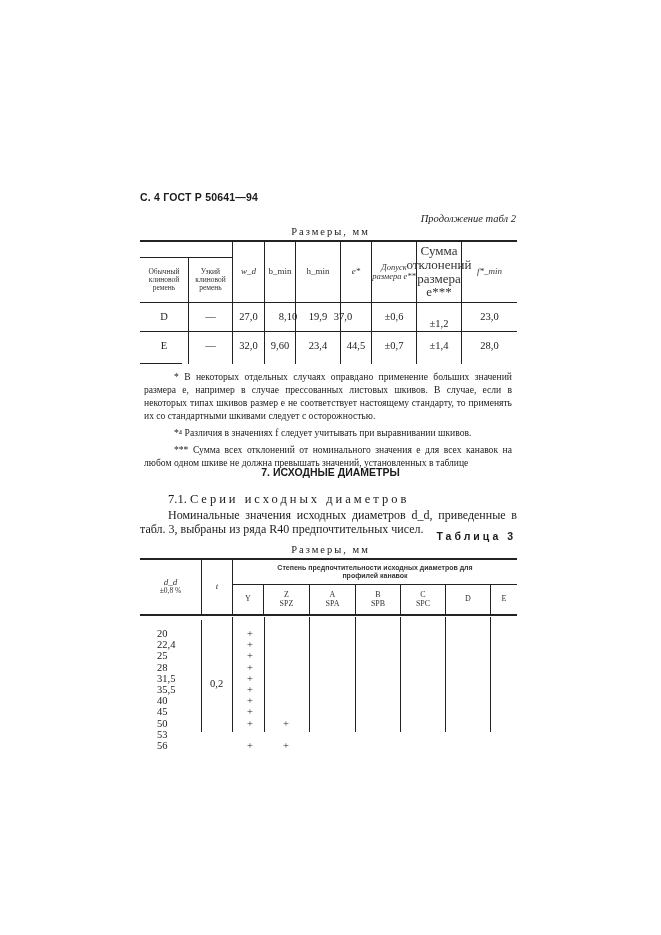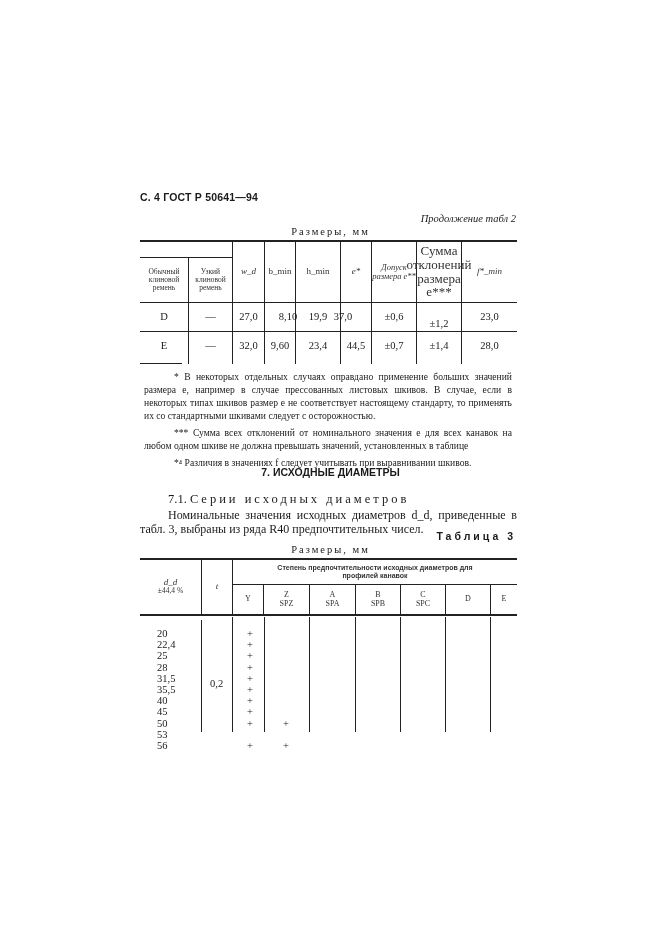--- a/index.html
+++ b/index.html
@@ -80,22 +80,22 @@
   <div class="cell val" style="left:341px; top:332px; width:30px; height:28px;">44,5</div>
   <div class="cell val" style="left:372px; top:332px; width:44px; height:28px;">±0,7</div>
   <div class="cell val" style="left:417px; top:332px; width:44px; height:28px;">±1,4</div>
   <div class="cell val" style="left:462px; top:332px; width:55px; height:28px;">28,0</div>
 </div>
 
 <div class="line" style="left:140px; top:363px; width:42px; height:1px;"></div>
 
 <div class="foot" style="top:366px;">
   <p class="ind">* В некоторых отдельных случаях оправдано применение больших значений размера e, например в случае прессованных листовых шкивов. В случае, если в некоторых типах шкивов размер e не соответствует настоящему стандарту, то применять их со стандартными шкивами следует с осторожностью.</p>
+  <p class="ind">*⁴ Различия в значениях f следует учитывать при выравнивании шкивов.</p>
   <p class="ind">*** Сумма всех отклонений от номинального значения e для всех канавок на любом одном шкиве не должна превышать значений, установленных в таблице</p>
-  <p class="ind">*⁴ Различия в значениях f следует учитывать при выравнивании шкивов.</p>
 </div>
 
 <div class="abs section-title">7. ИСХОДНЫЕ ДИАМЕТРЫ</div>
 <div class="abs subsec">
   <span>7.1.</span>
   <span class="sp">Серии исходных диаметров</span>
 </div>
 <div class="abs para" style="text-indent:28px;">
   <span>Номинальные значения исходных диаметров d_d, приведенные в табл. 3, выбраны из ряда R40 предпочтительных чисел.</span>
 </div>
@@ -120,21 +120,21 @@
   <div class="line" style="left:232px; top:617px; width:1.2px; height:115px;"></div>
   <div class="line" style="left:264px; top:617px; width:1.2px; height:115px;"></div>
   <div class="line" style="left:309px; top:617px; width:1.2px; height:115px;"></div>
   <div class="line" style="left:355px; top:617px; width:1.2px; height:115px;"></div>
   <div class="line" style="left:400px; top:617px; width:1.2px; height:115px;"></div>
   <div class="line" style="left:445px; top:617px; width:1.2px; height:115px;"></div>
   <div class="line" style="left:490px; top:617px; width:1.2px; height:115px;"></div>
 
   <div class="cell hdr" style="left:140px; top:559px; width:61px; height:55px; flex-direction:column;">
     <span style="font-style:italic; font-size:9px;">d_d</span>
-    <span style="font-size:7.5px;">±44,4 %</span>
+    <span style="font-size:7.5px;">±0,8 %</span>
   </div>
   <div class="cell hdr" style="left:202px; top:559px; width:30px; height:55px; font-style:italic; font-size:9px;">t</div>
   <div class="cell hdr" style="left:233px; top:559px; width:284px; height:25px; font-weight:bold; font-family:'Liberation Sans', sans-serif; font-size:7px; padding:0 40px; box-sizing:border-box;">Степень предпочтительности исходных диаметров для профилей канавок</div>
 
   <div class="cell hdr" style="left:233px; top:585px; width:30px; height:29px; flex-direction:column; font-size:8px;">
     <span>Y</span>
   </div>
   <div class="cell hdr" style="left:264px; top:585px; width:45px; height:29px; flex-direction:column; font-size:8px;">
     <span>Z</span>
     <span>SPZ</span>

